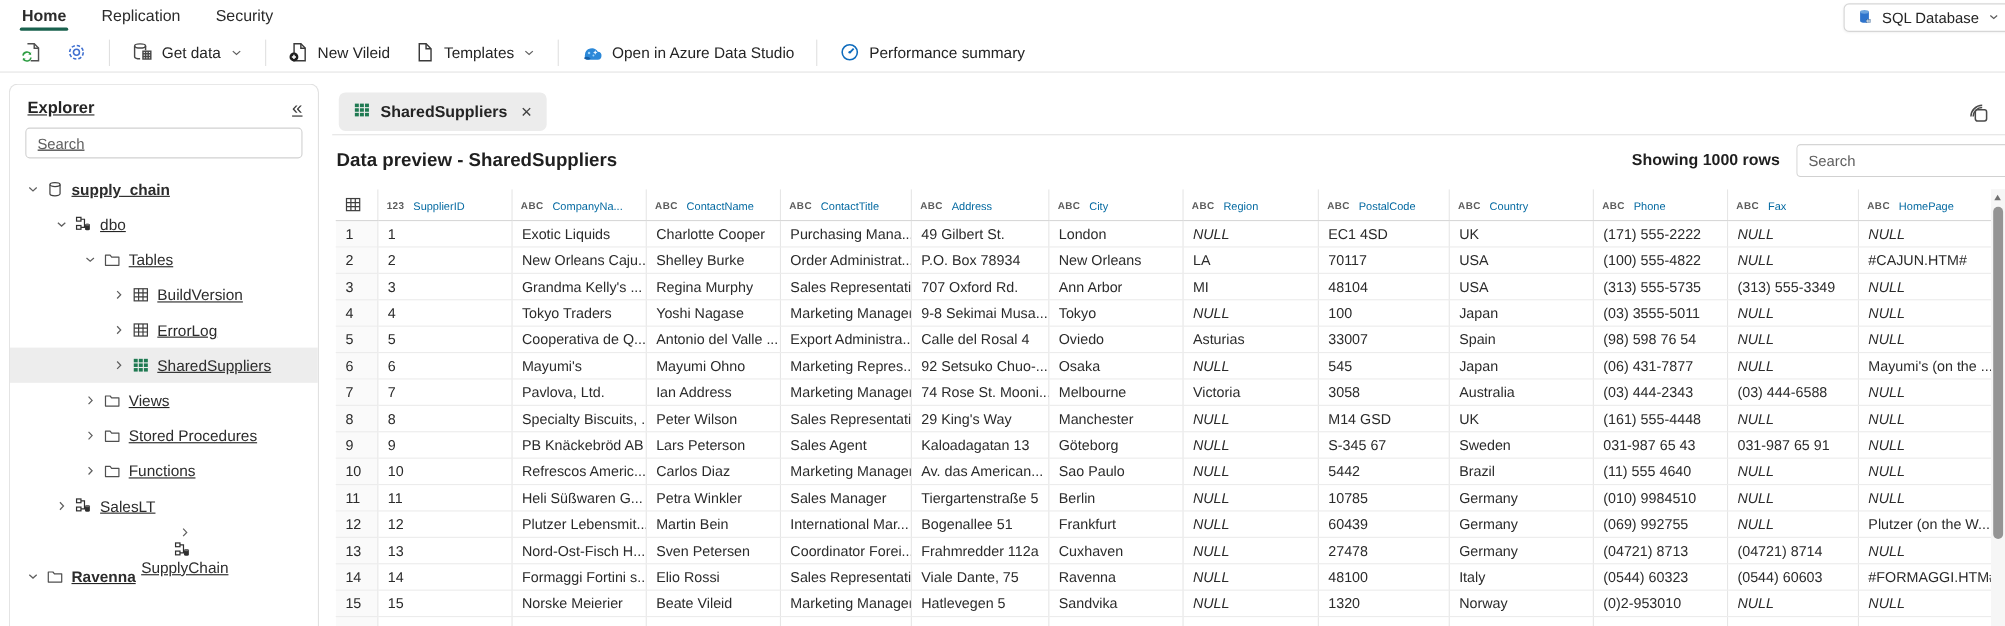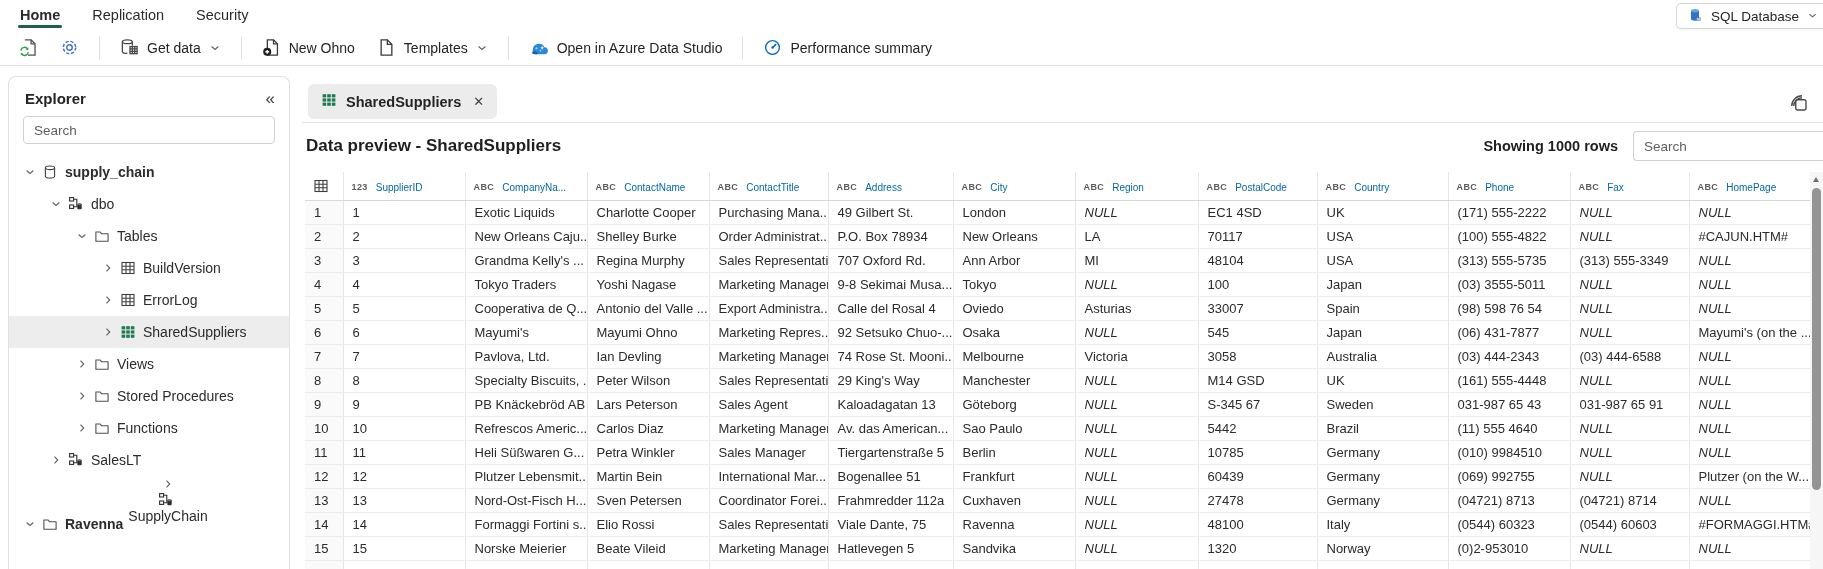--- a/index.html
+++ b/index.html
@@ -22,21 +22,21 @@
   
   .toolbar { position:absolute; top:30px; left:0; right:0; height:36px;
              border-bottom:1px solid #e3e3e3; display:flex; align-items:center; padding:0 8px; }
   .tb-sep { width:1px; height:24px; background:#e0e0e0; margin:0 9px; flex:none; }
   .tb-btn { display:flex; align-items:center; gap:8px; padding:5px 11px;
             border-radius:4px; font-size:14px; color:#242424; cursor:default; white-space:nowrap; }
   .tb-btn svg { flex:none; }
   
   .explorer { position:absolute; left:8px; top:76px; width:282px; bottom:-1px;
               background:#fff; border:1px solid #e1e1e1; border-bottom:none;
-              border-radius:8px 8px 0 0; overflow:hidden; }
+              border-radius:8px 8px 0 0; overflow:hidden;text-decoration:underline; }
   .explorer-head { display:flex; align-items:center; justify-content:space-between;
               padding:13px 14px 9px 16px; }
   .explorer-title { font-size:15px; font-weight:bold; color:#242424; }
   .collapse-btn { font-size:17px; color:#3d3d3d; line-height:1; cursor:default; }
   .explorer-search { display:block; width:calc(100% - 28px); margin:0 14px; height:28px;
               border:1px solid #d1d1d1; border-radius:4px; padding:0 10px;
               font-size:13.5px; font-family:inherit; color:#242424; outline:none; }
   .explorer-search::placeholder { color:#5f5f5f; }
   .tree { margin-top:12px; }
   .tree-item { height:32px; display:flex; align-items:center; font-size:14px;
@@ -159,21 +159,21 @@
     <div class="tb-sep"></div>
     <div class="tb-btn">
       <span style="display: flex;">
         <svg width="19" height="19" viewBox="0 0 16 16" fill="none">
           <path d="M4.5 1.5h5.2L13 4.8V14.5H4.5z" stroke="#3a3a3a" stroke-width="1.1"></path>
           <path d="M9.7 1.5V5H13" stroke="#3a3a3a" stroke-width="1.1"></path>
           <circle cx="4.4" cy="11.6" r="3.4" fill="#1f1f1f"></circle>
           <path d="M4.4 10v3.2M2.8 11.6H6" stroke="#fff" stroke-width="1.1"></path>
         </svg>
       </span>
-      <span>New Ohno</span>
+      <span>New Vileid</span>
     </div>
     <div class="tb-btn">
       <span style="display: flex;">
         <svg width="19" height="19" viewBox="0 0 16 16" fill="none">
           <path d="M3.5 1.5h5.2l3.8 3.8V14.5H3.5z" stroke="#3a3a3a" stroke-width="1.1"></path>
           <path d="M8.7 1.5V5.3h3.8" stroke="#3a3a3a" stroke-width="1.1"></path>
         </svg>
       </span>
       <span>Templates</span>
       <span style="display: flex;">
@@ -560,21 +560,21 @@
             <td>545</td>
             <td>Japan</td>
             <td>(06) 431-7877</td>
             <td class="null">NULL</td>
             <td>Mayumi's (on the ...</td>
           </tr>
           <tr>
             <td class="rownum">7</td>
             <td>7</td>
             <td>Pavlova, Ltd.</td>
-            <td>Ian Devling</td>
+            <td>Ian Address</td>
             <td>Marketing Manager</td>
             <td>74 Rose St. Mooni...</td>
             <td>Melbourne</td>
             <td>Victoria</td>
             <td>3058</td>
             <td>Australia</td>
             <td>(03) 444-2343</td>
             <td>(03) 444-6588</td>
             <td class="null">NULL</td>
           </tr>

